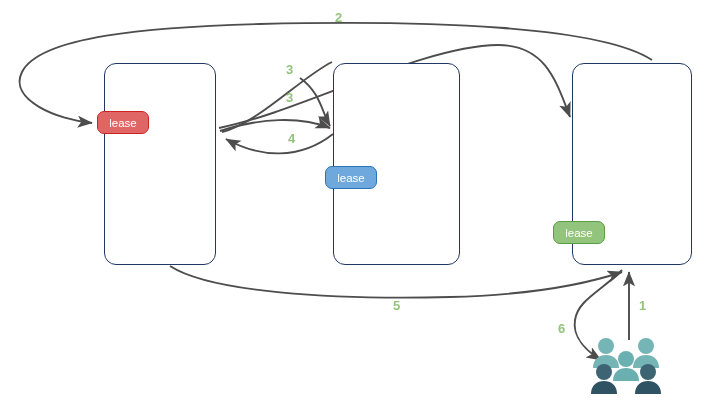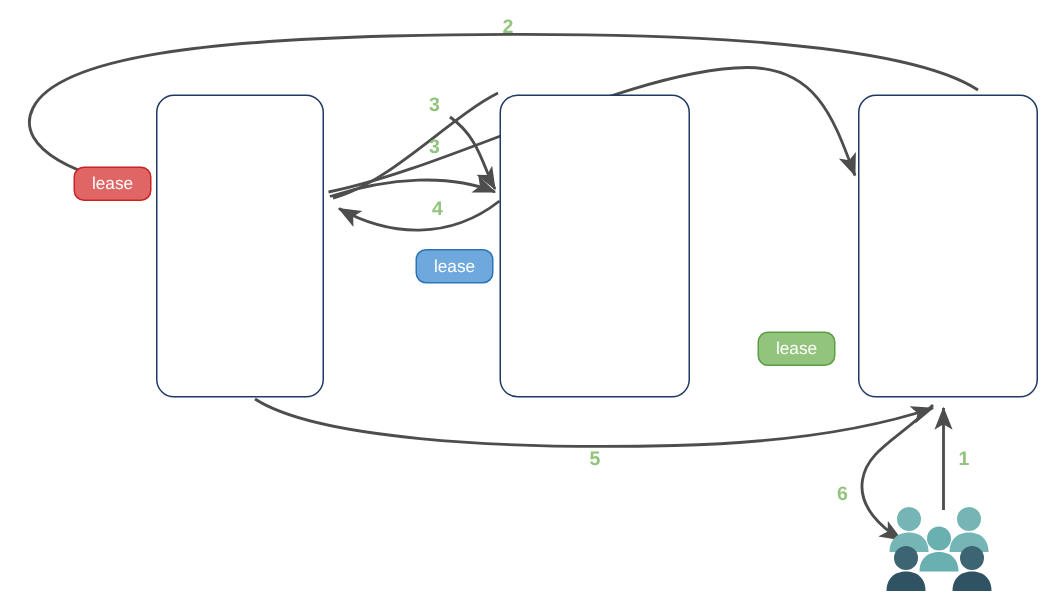--- a/index.html
+++ b/index.html
@@ -66,20 +66,21 @@
   .lease {
     position: absolute;
     border-radius: 7px;
     box-sizing: border-box;
     display: flex;
     align-items: center;
     justify-content: center;
     font-size: 11.5px;
     color: #ffffff;
     z-index: 3;
+    margin-left: 48px;
   }
   .lease-red   { background: #e06666; border: 1.4px solid #cc2222; }
   .lease-blue  { background: #6fa8dc; border: 1.4px solid #2a74b8; }
   .lease-green { background: #93c47d; border: 1.4px solid #5a9e43; }
 
   .step {
     position: absolute;
     font-size: 13px;
     font-weight: bold;
     color: #93c47d;

